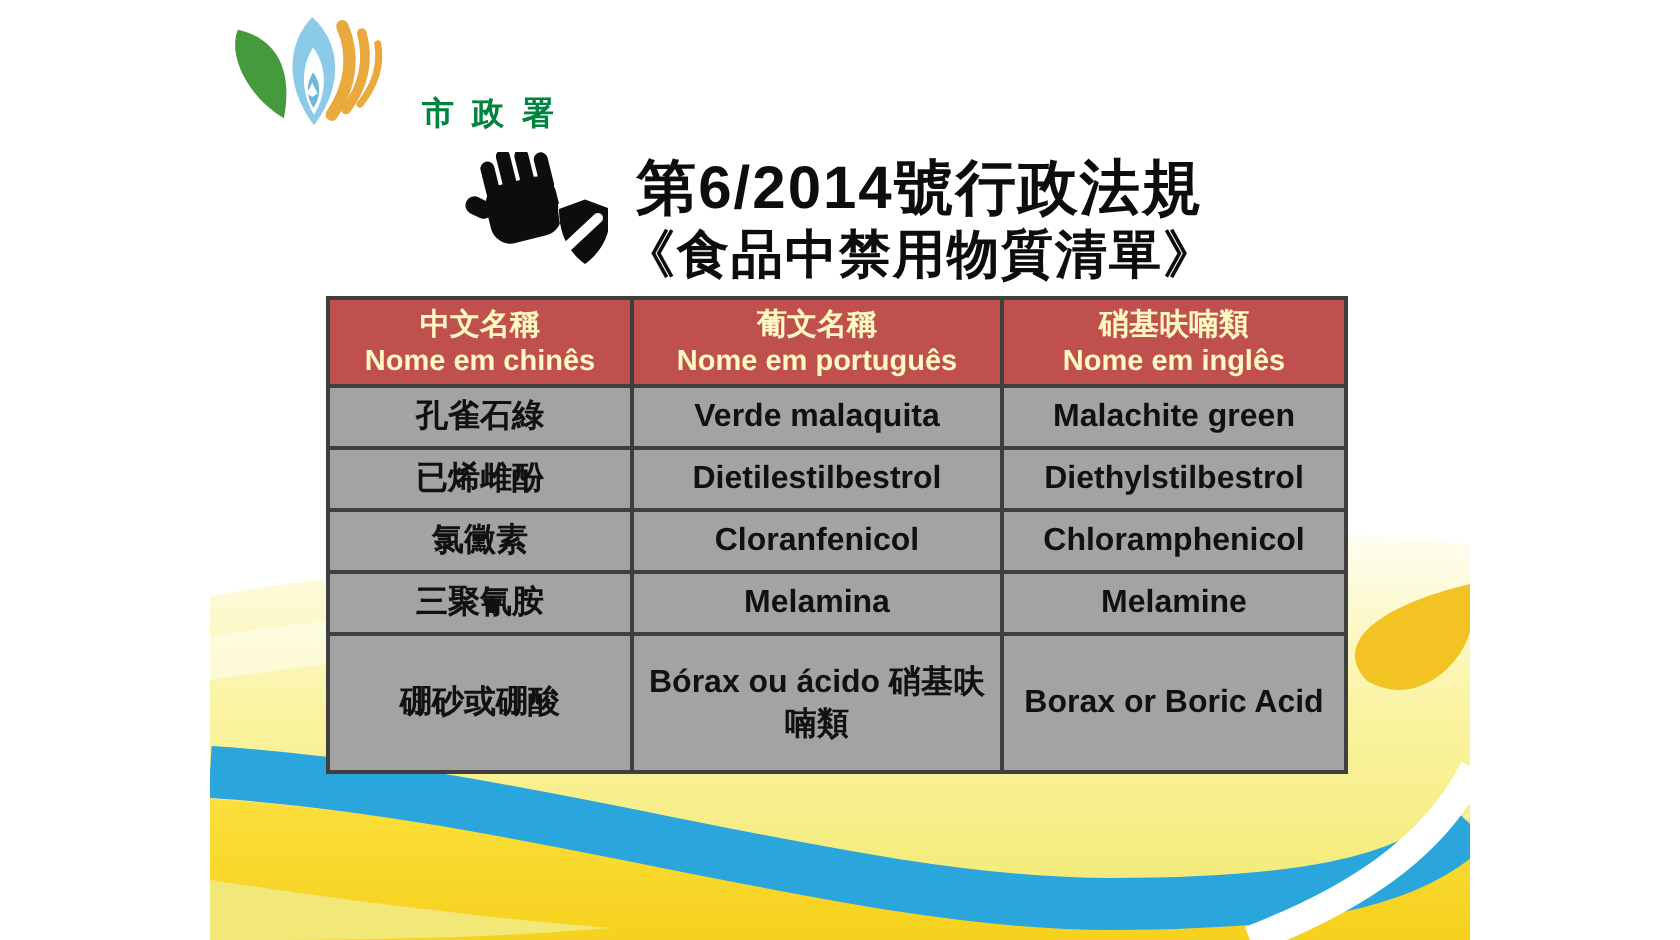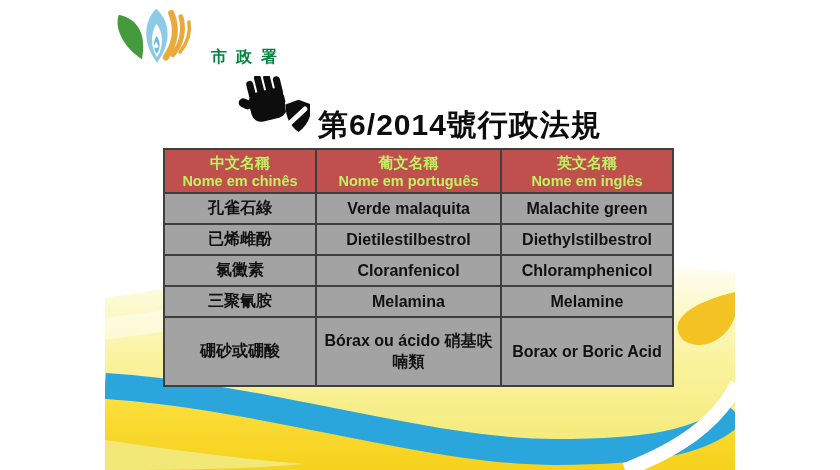--- a/index.html
+++ b/index.html
@@ -20,21 +20,21 @@
   
   .title-block{position:absolute;left:0;top:76px;width:630px;display:flex;justify-content:center;align-items:flex-end;z-index:2;}
   .title-icon{width:72px;height:66px;margin-right:8px;flex:0 0 auto;}
   .title-text{text-align:center;color:#0d0d0d;}
   .title-line1{font-size:30px;font-weight:bold;line-height:34px;letter-spacing:1px;}
   .title-line2{font-size:26px;font-weight:bold;line-height:30px;letter-spacing:1px;}
 
   
   table.subst{position:absolute;left:58px;top:148px;border-collapse:collapse;table-layout:fixed;z-index:2;background:#ffffff;}
   table.subst td,table.subst th{border:2px solid #3f3f3f;text-align:center;vertical-align:middle;padding:0;}
-  th.hdr{background:#c0504d;color:#bef264;font-weight:bold;height:42px;margin-left:36px;}
+  th.hdr{background:#c0504d;color:#fef9c3;font-weight:bold;height:42px;margin-left:36px;}
   .hdr-zh{font-size:15px;line-height:19px;font-weight:bold;}
   .hdr-sub{font-size:14.5px;line-height:18px;font-weight:bold;}
   td.cell{font-size:16px;font-weight:bold;color:#111;background:#a3a3a3;}
   tr.r{height:31px;}
   tr.r-last{height:69px;}
 </style>
 </head>
 <body>
 
 <div id="canvas">
@@ -94,41 +94,42 @@
           <rect x="41" y="3" width="7" height="20" rx="3.5"></rect>
           <rect x="12" y="14" width="36" height="30" rx="10"></rect>
           <rect x="2" y="18" width="14" height="9" rx="4.5" transform="rotate(40 9 22)"></rect>
         </g>
         <path d="M51,24 l15,-5.5 l15,5.5 c0,15 -5.5,25 -15,32 c-9.5,-7 -15,-17 -15,-32 Z" fill="#ffffff" transform="translate(-4 2)"></path>
         <path d="M51,26 l13,-4.8 l13,4.8 c0,13 -4.8,21.5 -13,27.5 c-8.2,-6 -13,-14.5 -13,-27.5 Z" fill="#0d0d0d" transform="translate(-3.5 2.5)"></path>
         <line x1="52" y1="47" x2="67" y2="33" stroke="#ffffff" stroke-width="5" stroke-linecap="round"></line>
       </svg>
       <div class="title-text">
         <div class="title-line1">第6/2014號行政法規</div>
+        <div class="title-line2">《食品中禁用物質清單》</div>
       </div>
     </div>
 
     <table class="subst">
       <colgroup>
           <col style="width:152px">
           <col style="width:185px">
           <col style="width:172px">
         </colgroup>
       <tbody>
           <tr>
         <th class="hdr">
           <div class="hdr-zh">中文名稱</div>
           <div class="hdr-sub">Nome em chinês</div>
         </th>
         <th class="hdr">
           <div class="hdr-zh">葡文名稱</div>
           <div class="hdr-sub">Nome em português</div>
         </th>
         <th class="hdr">
-          <div class="hdr-zh">英文名稱</div>
+          <div class="hdr-zh">硝基呋喃類</div>
           <div class="hdr-sub">Nome em inglês</div>
         </th>
       </tr>
       <tr class="r">
         <td class="cell">孔雀石綠</td>
         <td class="cell">Verde malaquita</td>
         <td class="cell">Malachite green</td>
       </tr>
       <tr class="r">
         <td class="cell">已烯雌酚</td>

